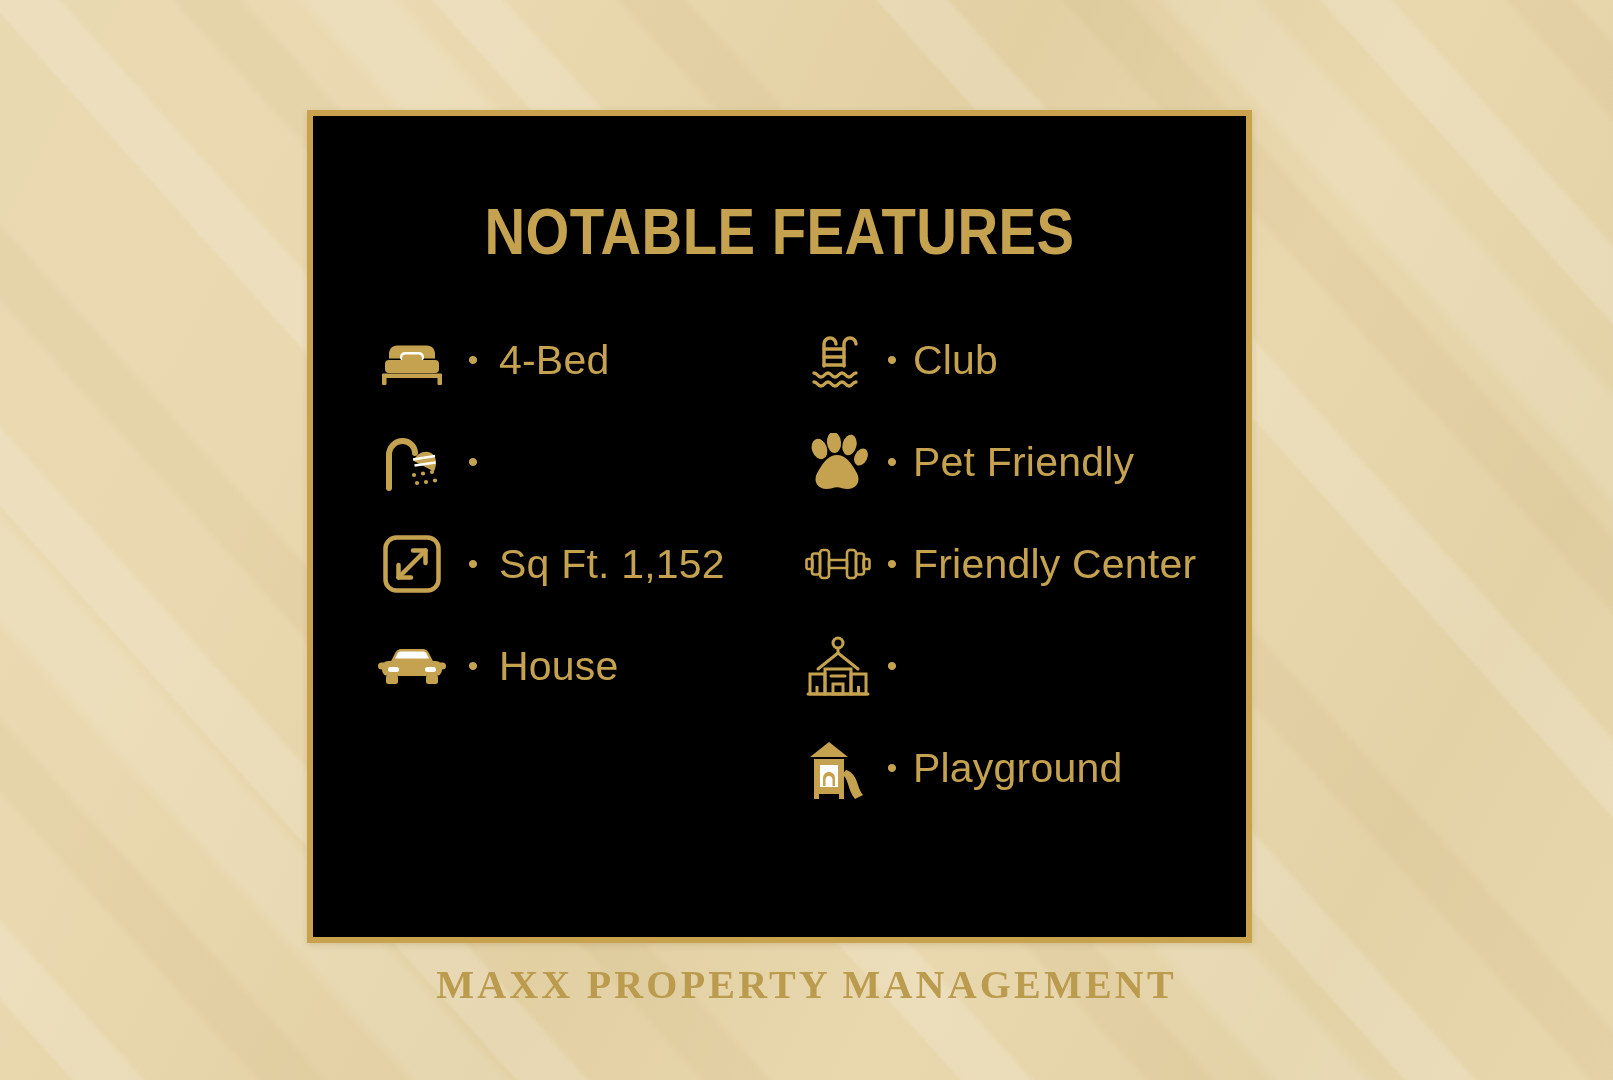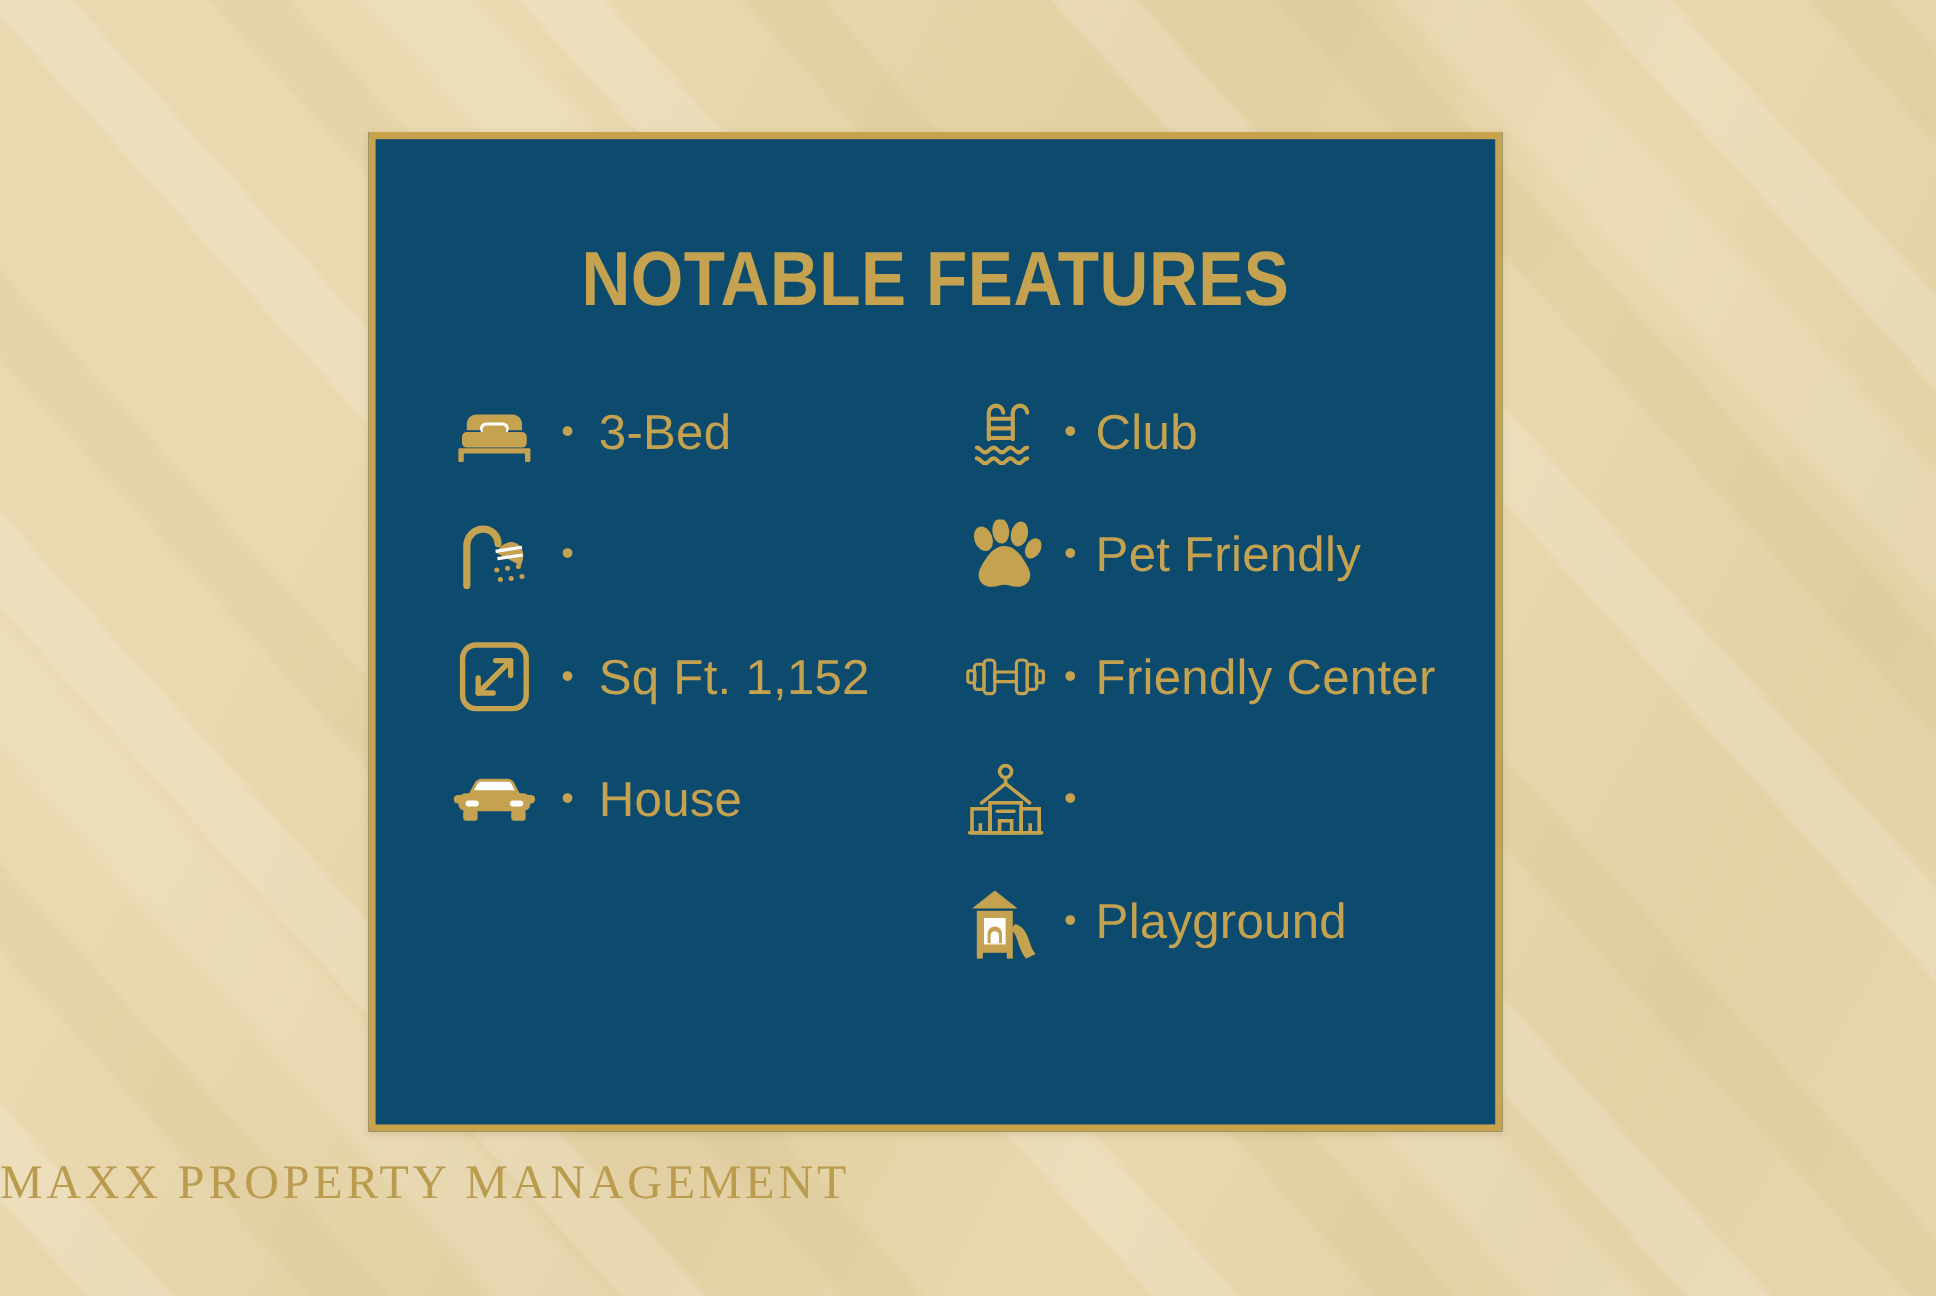--- a/index.html
+++ b/index.html
@@ -52,21 +52,21 @@
 
   
   #card {
     position: absolute;
     left: 307px;
     top: 110px;
     width: 945px;
     height: 833px;
     box-sizing: border-box;
     border: 6px solid #c9a24e;
-    background: #0c4a6e;
+    background: #000000;
     box-shadow: 0 2px 6px rgba(120,95,40,0.18);
   }
 
   #title {
     position: absolute;
     left: 0;
     right: 0;
     top: 84px;
     text-align: center;
     font-family: "Liberation Sans", sans-serif;
@@ -127,26 +127,28 @@
     white-space: nowrap;
     padding-left: 4px;
   }
 
   
   #footer {
     position: absolute;
     left: 0;
     right: 0;
     top: 963px;
+    text-align: center;
     font-family: "Liberation Serif", serif;
     font-size: 40px;
     line-height: 44px;
     letter-spacing: 3.2px;
     color: #bb9b4e;
     white-space: nowrap;
+    font-weight: bold;
   }
 
   svg { display: block; }
 </style>
 </head>
 <body>
 
 <div id="backdrop"></div>
 
 <div id="card">
@@ -163,21 +165,21 @@
             <path d="M10 19.5c0-4.4 3.6-8 8-8h30c4.4 0 8 3.6 8 8v5H10z" fill="#c5a24f"></path>
             <rect x="21" y="18" width="24" height="10" rx="5" fill="#ffffff"></rect>
             <rect x="23" y="20.5" width="20" height="7.5" rx="3.7" fill="#c5a24f"></rect>
             <rect x="6" y="26" width="54" height="13" rx="4" fill="#c5a24f"></rect>
             <rect x="3" y="39.5" width="60" height="4.5" rx="1" fill="#c5a24f"></rect>
             <rect x="3" y="43" width="4.5" height="8" rx="1" fill="#c5a24f"></rect>
             <rect x="58.5" y="43" width="4.5" height="8" rx="1" fill="#c5a24f"></rect>
           </svg>
         </div>
         <div class="bullet">•</div>
-        <div class="feature-label">3-Bed</div>
+        <div class="feature-label">4-Bed</div>
       </div>
 
       <div class="feature-row">
         <div class="icon-cell">
           <svg width="62" height="58" viewBox="0 0 62 58" fill="none">
             <path d="M8 55V22c0-8 6.2-14 13.6-14C28.6 8 34 13.4 34 20" stroke="#c5a24f" stroke-width="6" stroke-linecap="round"></path>
             <path d="M33.5 25.5c5.5-6.5 13.5-7.8 18.5-3.5s4.3 12.3-1.2 18.8z" fill="#c5a24f" transform="rotate(-14 42 31)"></path>
             <path d="M32 26.5l22-3.5" stroke="#ffffff" stroke-width="2.6"></path>
             <path d="M33.5 32.5l21-3" stroke="#ffffff" stroke-width="2.6"></path>
             <circle cx="33" cy="42" r="2.1" fill="#c5a24f"></circle>

